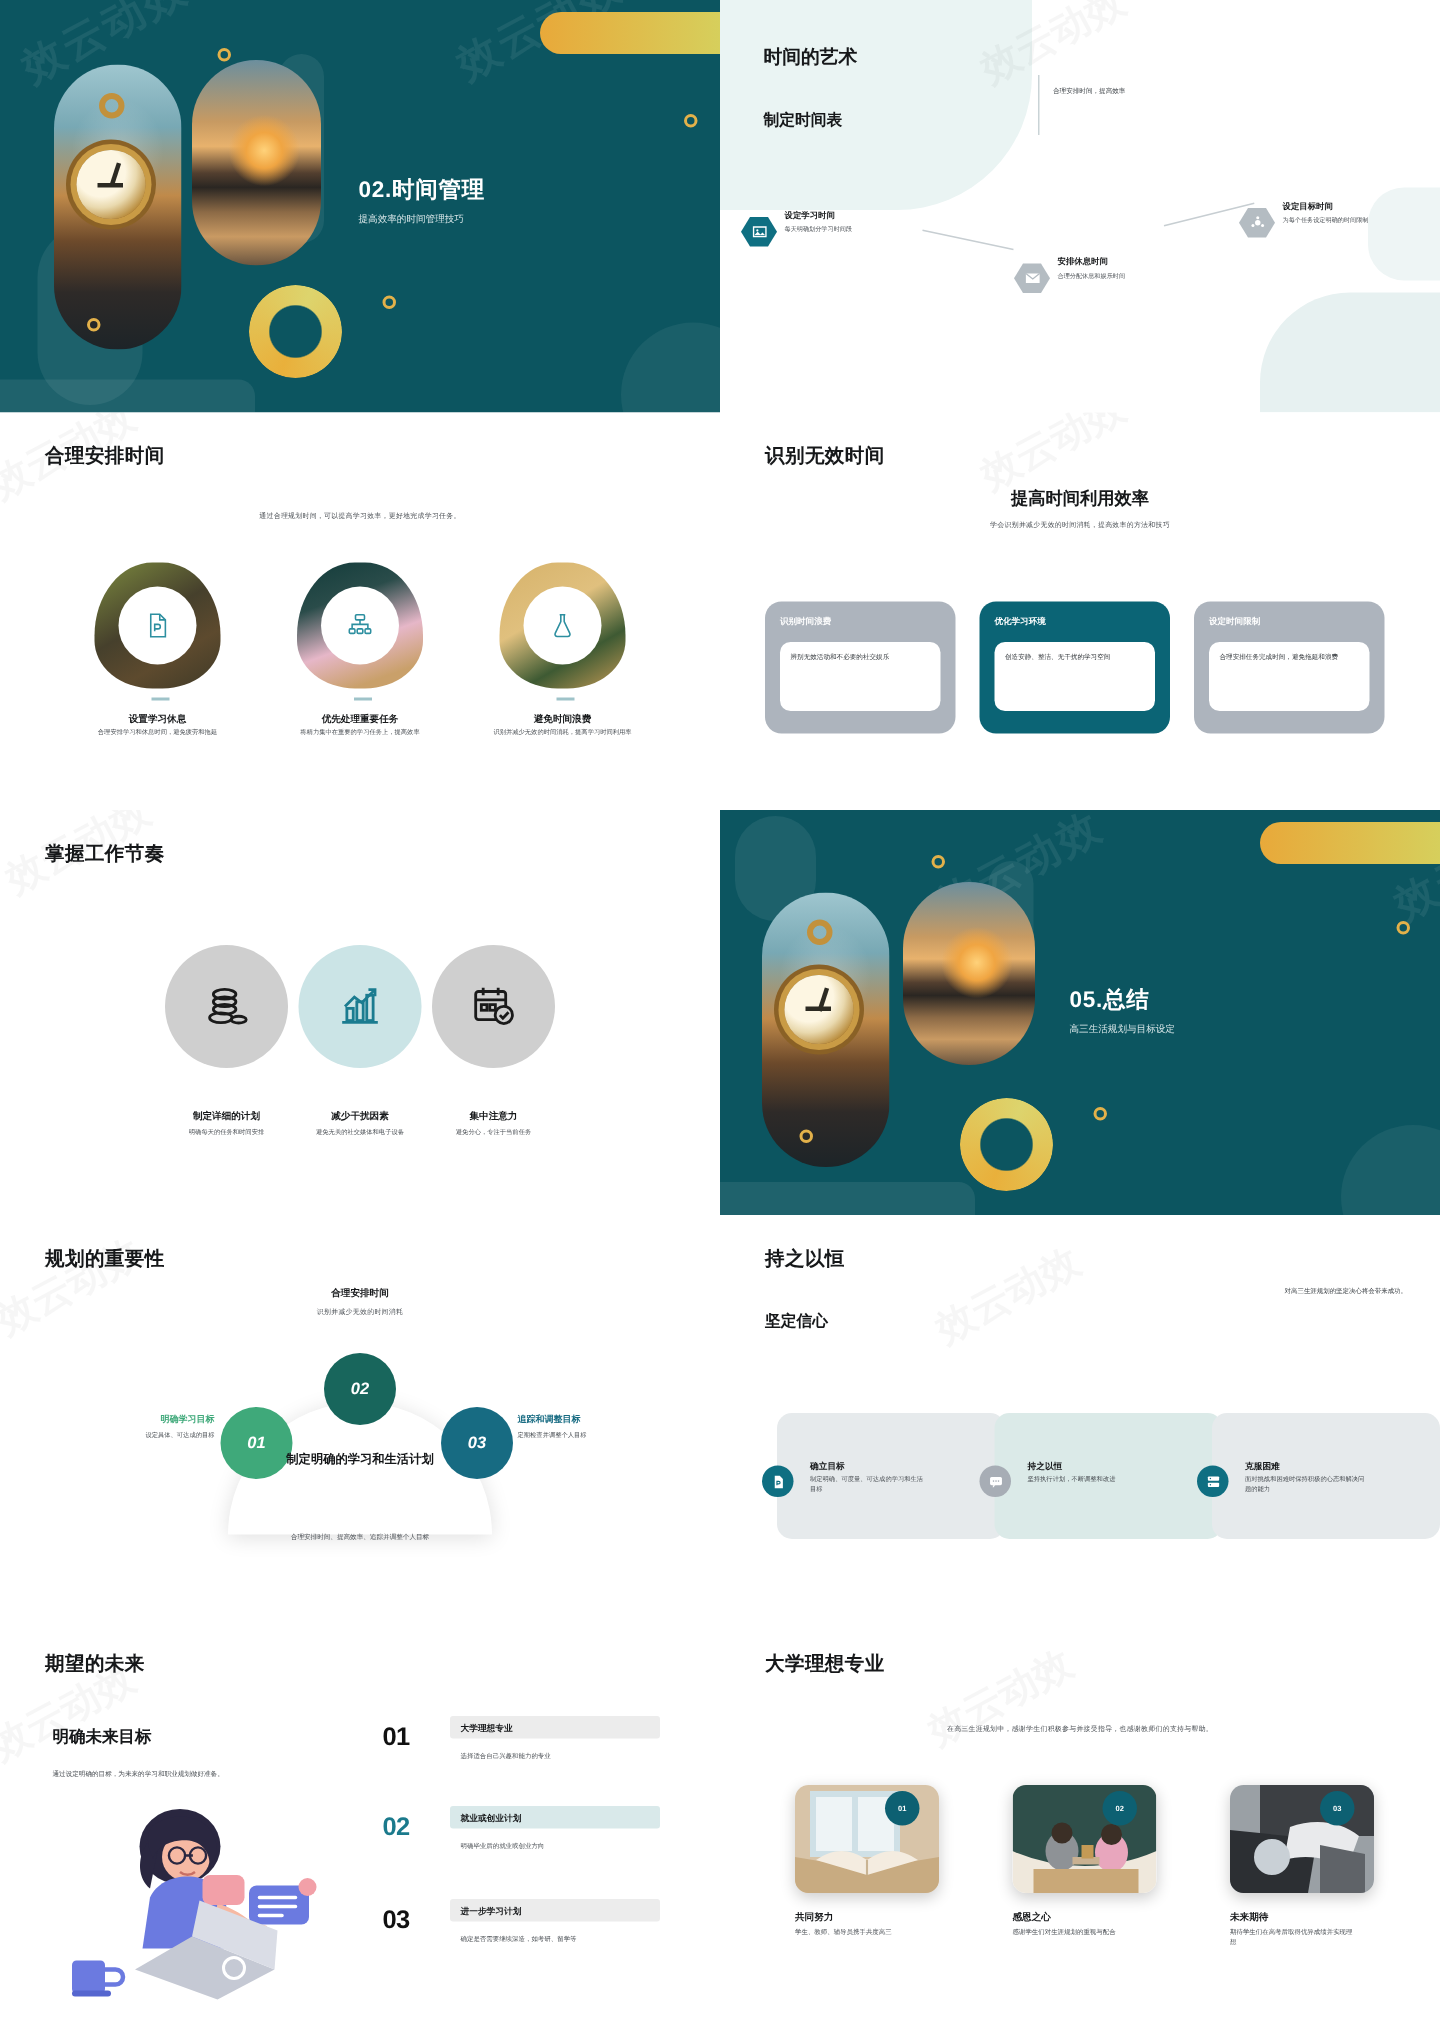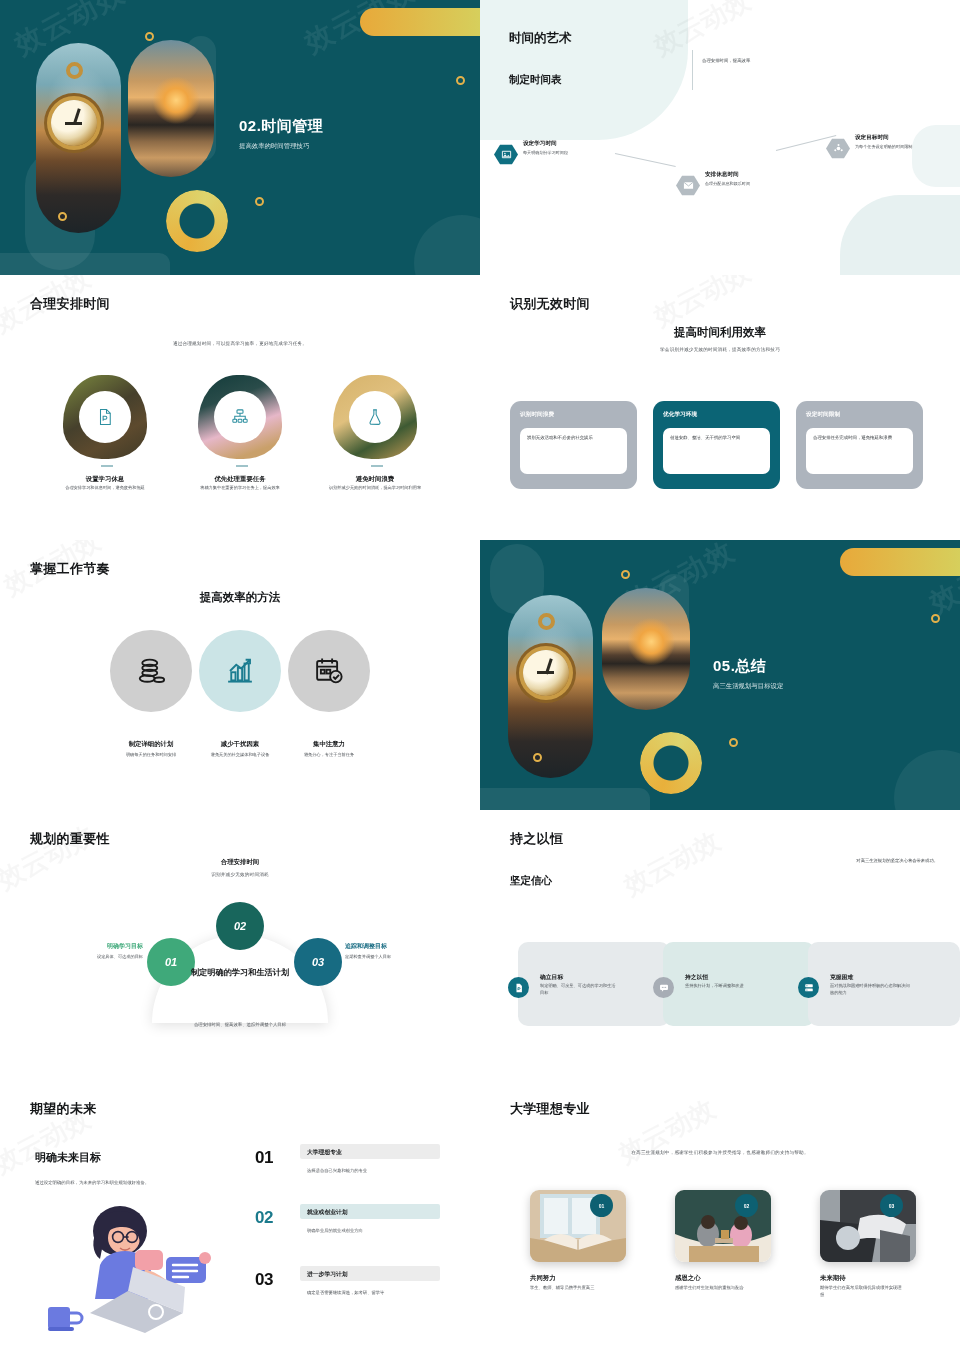--- a/index.html
+++ b/index.html
@@ -378,21 +378,20 @@
     </div>
     <div class="card4 grey" style="left:316px;top:126px">
       <div class="ct">设定时间限制</div>
       <div class="cb">合理安排任务完成时间，避免拖延和浪费</div>
     </div>
   </div>
 
   <div class="slide">
     <div class="wm-light" style="left:0px;top:6px">效云动效</div>
     <div class="s-title">掌握工作节奏</div>
-    <div class="c-title" style="top:50px">提高效率的方法</div>
 
     <div class="circ g" style="left:110px;top:90px">
       <svg viewBox="0 0 24 24" stroke="#1a1a1a">
         <ellipse cx="11" cy="5.5" rx="6" ry="2.6"></ellipse>
           <ellipse cx="11" cy="9.5" rx="6" ry="2.6"></ellipse>
           <ellipse cx="11" cy="13.5" rx="6" ry="2.6"></ellipse>
           <ellipse cx="9" cy="18" rx="6" ry="2.6"></ellipse>
           <ellipse cx="18.5" cy="19" rx="4" ry="1.8"></ellipse>
       </svg>
     </div>

